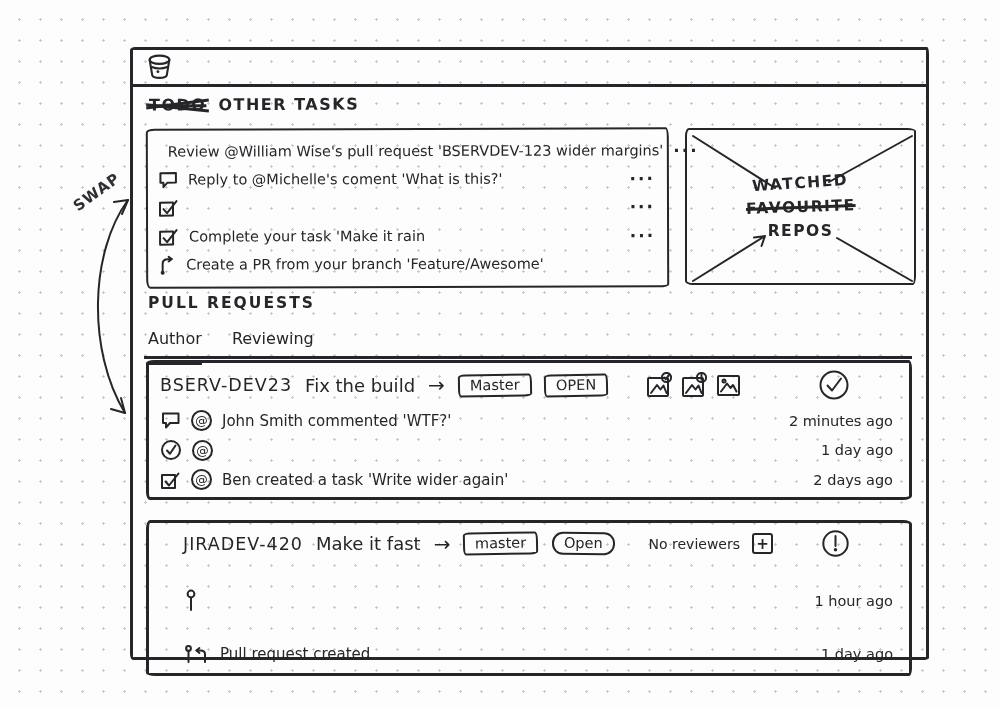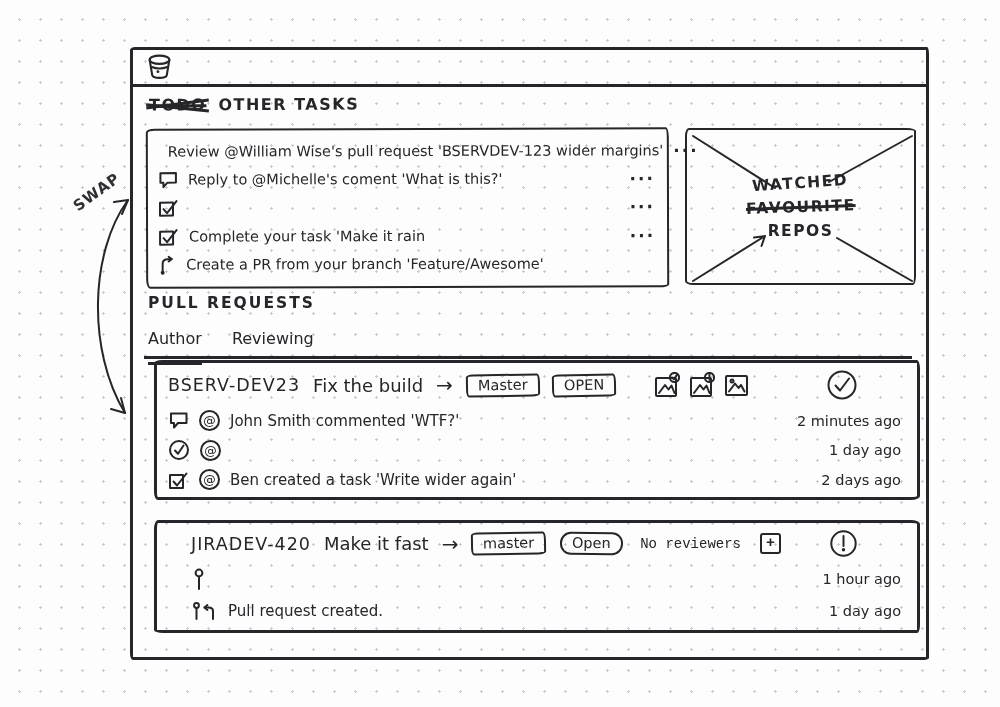--- a/index.html
+++ b/index.html
@@ -60,46 +60,46 @@
   .repos-labels .l1 { transform:rotate(-4deg); }
   .repos-labels .struck { text-decoration:line-through; text-decoration-thickness:3px; transform:rotate(-2deg); }
 
   
   .pr-heading { position:absolute; left:15px; top:244px; font-size:15.5px; font-weight:700; letter-spacing:2px; }
   .tabs { position:absolute; left:15px; top:279px; display:flex; gap:30px; font-size:16px; }
   .tab.active { border-bottom:3px solid #26262a; padding-bottom:14px; }
   .tab-line { position:absolute; left:11px; top:306px; width:768px; height:3px; background:#26262a; }
 
   .pr-card {
-    position:absolute; left:21px; width:766px;
+    position:absolute; left:13px; width:766px;
     border:3px solid #26262a; padding:5px 16px 7px 11px;
     display:flex; flex-direction:column; justify-content:space-between;
   }
   .card1 { top:310px; height:140px; border-radius:8px 3px 9px 4px / 3px 9px 4px 8px; }
-  .card2 { top:470px; height:113px; border-radius:4px 9px 3px 9px / 9px 4px 8px 3px;padding-left:34px; }
+  .card2 { top:470px; height:156px; border-radius:4px 9px 3px 9px / 9px 4px 8px 3px;padding-left:34px; }
 
   .pr-header { display:flex; align-items:center; gap:13px; }
   .pr-id { font-size:17.5px; letter-spacing:1px; white-space:nowrap; }
   .pr-title { font-size:18px; white-space:nowrap; }
   .pr-arrow { font-size:20px; line-height:1; }
   .chip {
     border:2.5px solid #26262a; padding:1px 10px 2px; font-size:14.5px; white-space:nowrap;
     border-radius:7px 3px 8px 3px / 3px 8px 3px 7px; transform:rotate(-1deg);
   }
   .chip.round { border-radius:11px; transform:rotate(0.5deg); }
   .avatar-group { display:flex; gap:7px; margin-left:24px; }
   .state-icon { margin-left:auto; margin-right:42px; }
 
   .pr-event { display:flex; align-items:center; gap:10px; font-size:15px; white-space:nowrap; }
   .pr-event .time { margin-left:auto; font-size:14.5px; }
   .avatar-at {
     width:21px; height:21px; border:2px solid #26262a; border-radius:50%;
     display:flex; align-items:center; justify-content:center; font-size:12.5px; flex:0 0 auto;
   }
-  .no-reviewers { margin-left:auto; display:flex; align-items:center; gap:19px; font-size:14px;font-family:Liberation Mono, monospace; }
+  .no-reviewers { margin-left:auto; display:flex; align-items:center; gap:12px; font-size:14px; }
   .plus-box {
     width:21px; height:21px; border:2px solid #26262a; border-radius:3px;
     display:flex; align-items:center; justify-content:center; font-size:15px; font-weight:600;
   }
   .card2 .state-icon { margin-left:34px; }
 
   
   .swap-label {
     position:absolute; left:70px; top:183px; font-size:15px; letter-spacing:1px; font-weight:600;
     transform:rotate(-36deg); color:#2e2e33;

